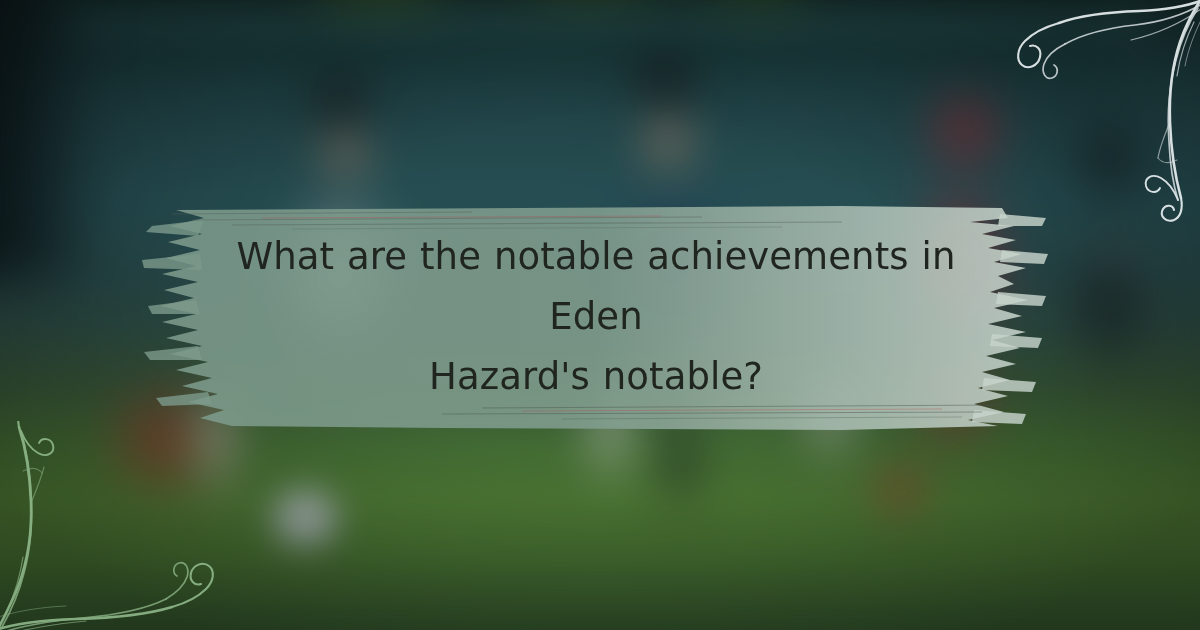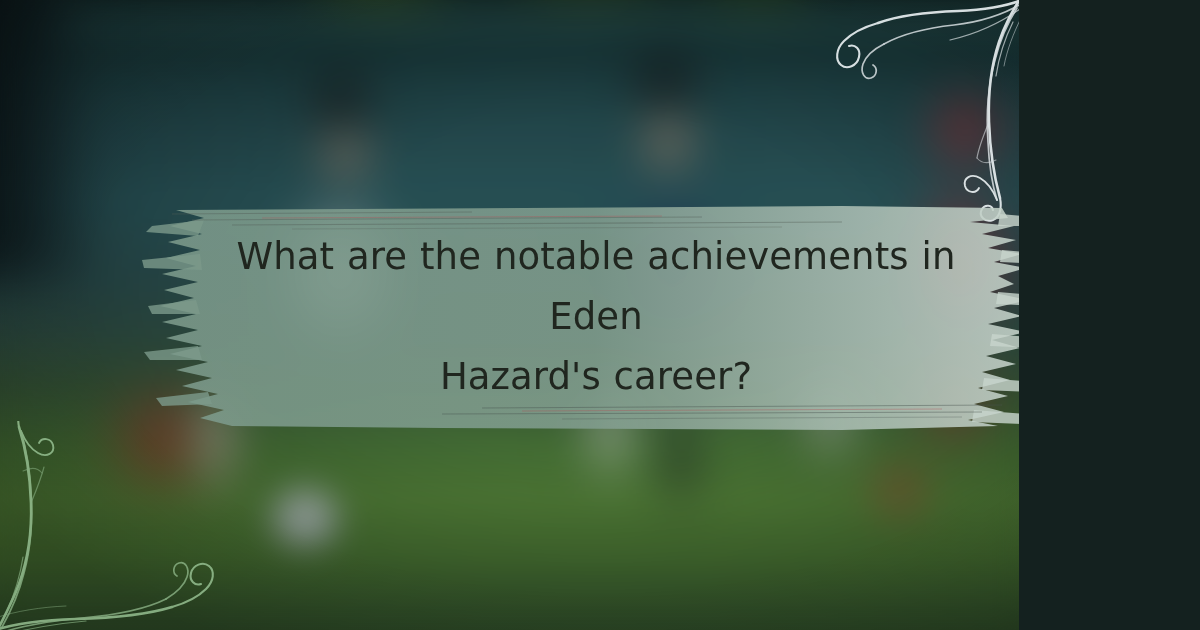--- a/index.html
+++ b/index.html
@@ -7,21 +7,21 @@
 
   html, body {
     width:1200px; height:630px;
     overflow:hidden;
     background:#14211f;
     font-family:"DejaVu Sans", sans-serif;
   }
 
   #card {
     position:relative;
-    width:1019px;
+    width:1200px;
     height:630px;
     overflow:hidden;
   }
 
   
   #bg-photo {
     position:absolute;
     left:-40px; top:-40px;
     width:1280px; height:710px;
     background-color:#2c4a47;
@@ -307,17 +307,17 @@
         <path d="M 420,223 L 820,221" stroke-opacity="0.3"></path>
       </g>
       <g stroke="#b8474f" stroke-opacity="0.35" stroke-width="1">
         <path d="M 380,215 L 800,213"></path>
         <path d="M 120,22 L 520,20"></path>
       </g>
     </svg>
 
     <div id="banner-text">
       <div>What are the notable achievements in Eden</div>
-      <div>Hazard's career?</div>
+      <div>Hazard's notable?</div>
     </div>
   </div>
 
 </div>
 
 </body></html>

